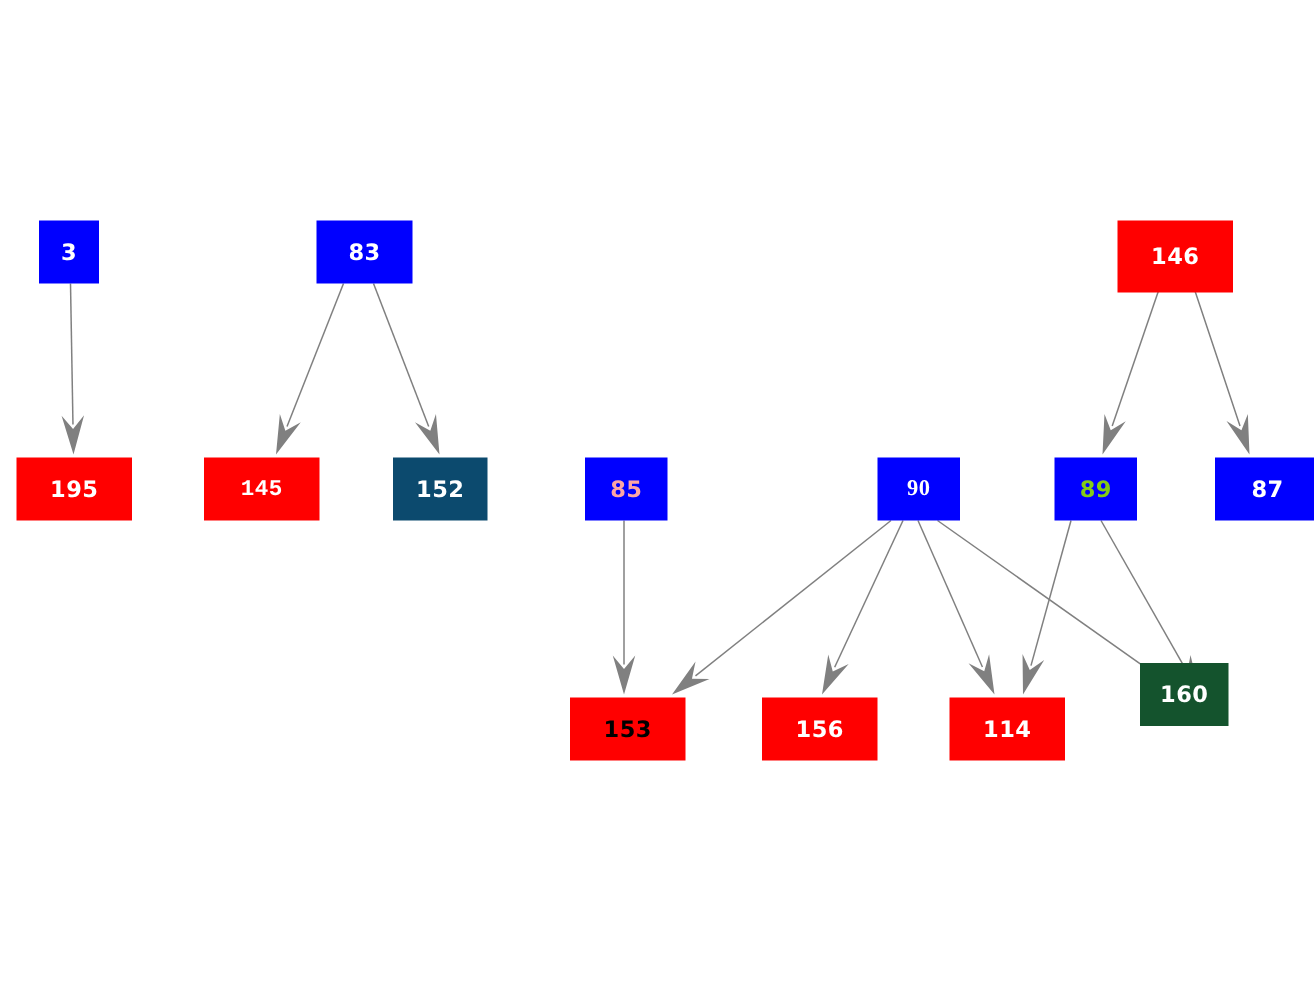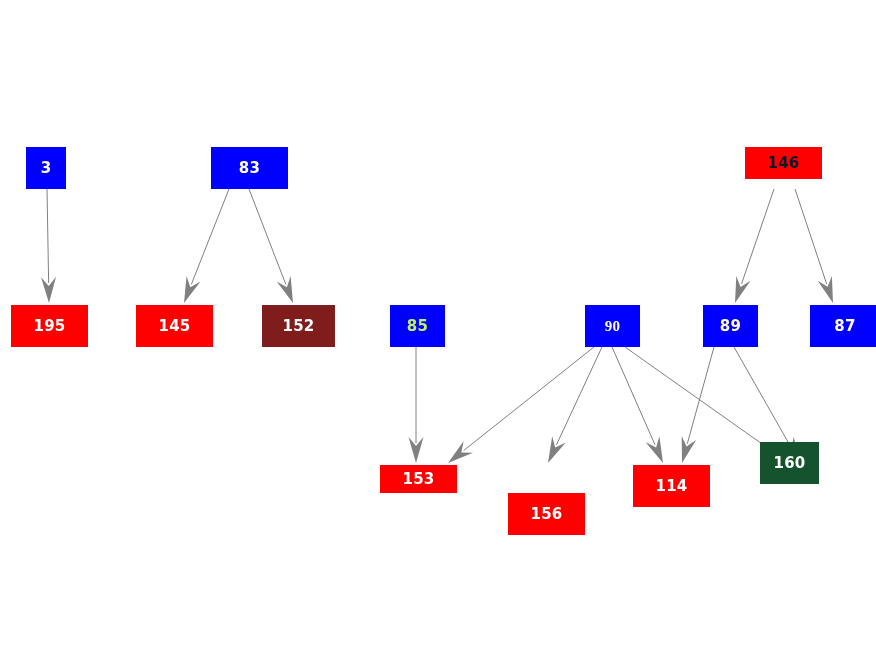--- a/index.html
+++ b/index.html
@@ -91,51 +91,51 @@
       </g>
       <g>
         <line x1="734" y1="347" x2="790.1095150148988" y2="445.61672335951914" stroke="#808080" stroke-width="1"></line>
         <polygon points="800,463 780.6236407791881,444.1106722367878 791.593087762664,448.2242148555913 793.6610982595488,436.69280849796195" fill="#808080"></polygon>
       </g>
     </svg>
   <div id="node-layer">
       <div class="gnode blue" style="left: 26px; top: 147px; width: 40px; height: 42px; background: rgb(0, 0, 255); color: rgb(255, 255, 255);">
         <span class="node-label">3</span>
       </div>
-      <div class="gnode blue" style="left: 211px; top: 147px; width: 77px; height: 42px; background: rgb(0, 0, 255); color: rgb(255, 255, 255);">
+      <div class="gnode blue" style="left: 211px; top: 147px; width: 64px; height: 42px; background: rgb(0, 0, 255); color: rgb(255, 255, 255);">
         <span class="node-label">83</span>
       </div>
-      <div class="gnode red" style="left: 745px; top: 147px; width: 77px; height: 32px; background: rgb(255, 0, 0); color: #0f172a;">
+      <div class="gnode red" style="left: 745px; top: 147px; width: 77px; height: 48px; background: rgb(255, 0, 0); color: #ffffff;">
         <span class="node-label">146</span>
       </div>
       <div class="gnode red" style="left: 11px; top: 305px; width: 77px; height: 42px; background: rgb(255, 0, 0); color: #ffffff;">
         <span class="node-label">195</span>
       </div>
-      <div class="gnode red" style="left: 136px; top: 305px; width: 77px; height: 42px; background: rgb(255, 0, 0); color: rgb(255, 255, 255);">
+      <div class="gnode red" style="left: 136px; top: 305px; width: 77px; height: 42px; background: rgb(255, 0, 0); color: rgb(255, 255, 255); font-family: Liberation Mono, monospace;">
         <span class="node-label">145</span>
       </div>
-      <div class="gnode red" style="left: 262px; top: 305px; width: 73px; height: 42px; background: #7f1d1d; color: rgb(255, 255, 255);">
+      <div class="gnode red" style="left: 262px; top: 305px; width: 63px; height: 42px; background: #0c4a6e; color: rgb(255, 255, 255);">
         <span class="node-label">152</span>
       </div>
-      <div class="gnode blue" style="left: 390px; top: 305px; width: 55px; height: 42px; background: rgb(0, 0, 255); color: #bef264;">
+      <div class="gnode blue" style="left: 390px; top: 305px; width: 55px; height: 42px; background: rgb(0, 0, 255); color: #fca5a5;">
         <span class="node-label">85</span>
       </div>
       <div class="gnode blue" style="left: 585px; top: 305px; width: 55px; height: 42px; background: rgb(0, 0, 255); color: rgb(255, 255, 255); font-family: Liberation Serif, serif;">
         <span class="node-label">90</span>
       </div>
-      <div class="gnode blue" style="left: 703px; top: 305px; width: 55px; height: 42px; background: rgb(0, 0, 255); color: #fef9c3;">
+      <div class="gnode blue" style="left: 703px; top: 305px; width: 55px; height: 42px; background: rgb(0, 0, 255); color: #84cc16;">
         <span class="node-label">89</span>
       </div>
       <div class="gnode blue" style="left: 810px; top: 305px; width: 70px; height: 42px; background: rgb(0, 0, 255); color: rgb(255, 255, 255);">
         <span class="node-label">87</span>
       </div>
-      <div class="gnode red" style="left: 380px; top: 465px; width: 77px; height: 28px; background: rgb(255, 0, 0); color: #ffffff;">
+      <div class="gnode red" style="left: 380px; top: 465px; width: 77px; height: 42px; background: rgb(255, 0, 0); color: #000000;">
         <span class="node-label">153</span>
       </div>
-      <div class="gnode red" style="left: 508px; top: 465px; width: 77px; height: 42px; background: rgb(255, 0, 0); color: rgb(255, 255, 255); margin-top: 28px;">
+      <div class="gnode red" style="left: 508px; top: 465px; width: 77px; height: 42px; background: rgb(255, 0, 0); color: rgb(255, 255, 255);">
         <span class="node-label">156</span>
       </div>
       <div class="gnode red" style="left: 633px; top: 465px; width: 77px; height: 42px; background: rgb(255, 0, 0); color: rgb(255, 255, 255);">
         <span class="node-label">114</span>
       </div>
       <div class="gnode red" style="left: 760px; top: 442px; width: 59px; height: 42px; background: #14532d; color: rgb(255, 255, 255);">
         <span class="node-label">160</span>
       </div>
     </div>
 </div>

